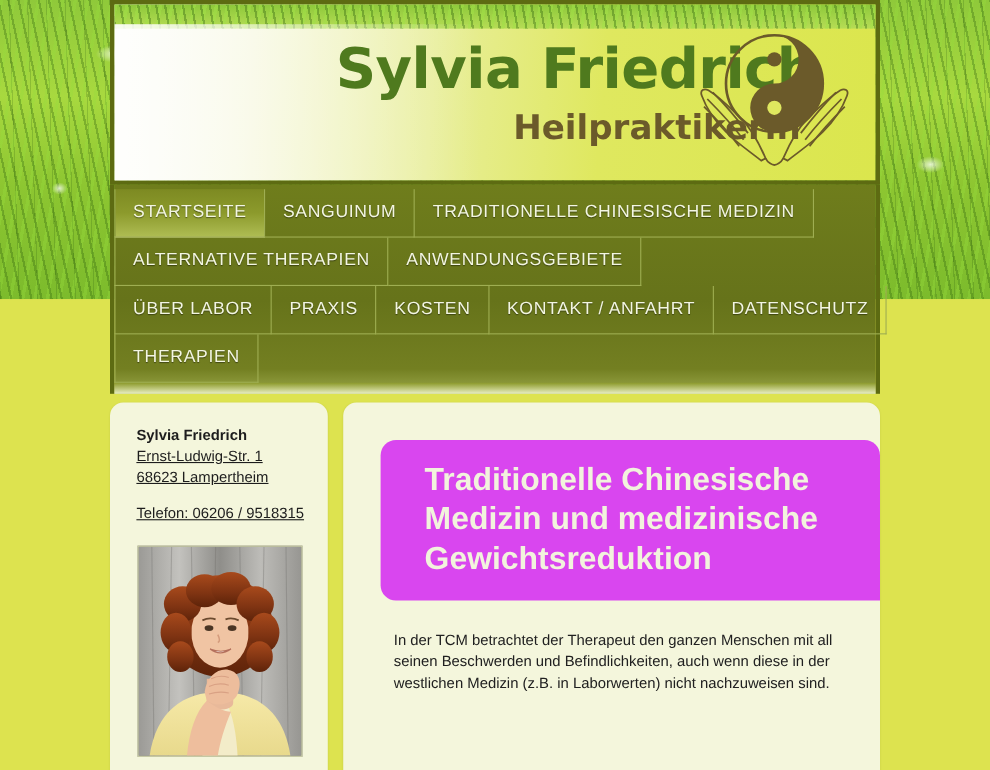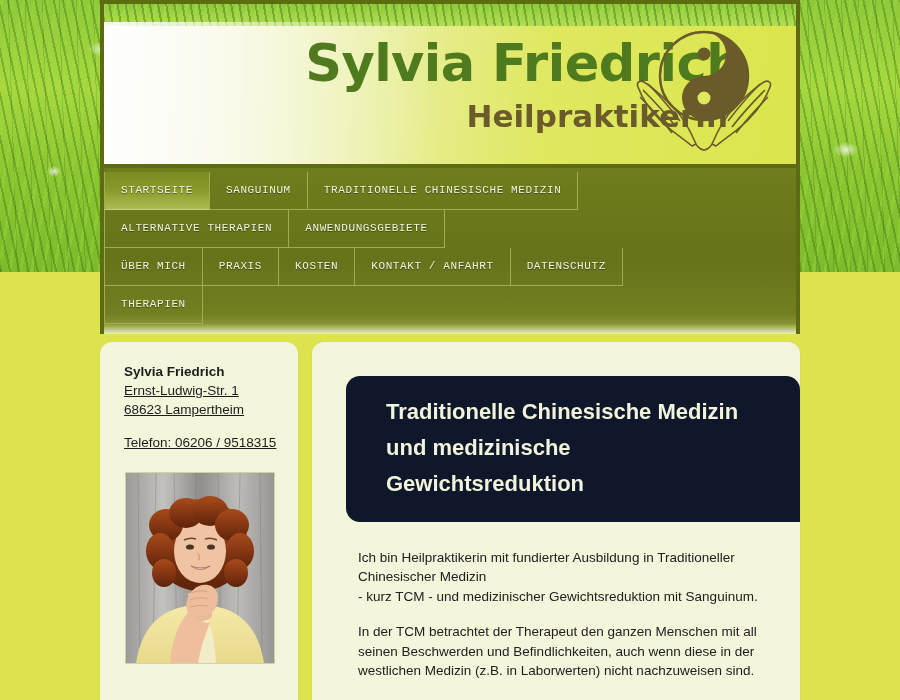--- a/index.html
+++ b/index.html
@@ -79,27 +79,27 @@
     position:relative;width:700px;
     background:linear-gradient(180deg,#6f7d1c 0%,#66731a 55%,#737f21 88%,#9aa84a 100%);
     border-left:4px solid #5d6b12;border-right:4px solid #5d6b12;
     box-sizing:border-box;
     padding:4px 0 0 0;
   }
   .nav-row{display:flex;flex-wrap:nowrap;}
   .nav-item{
     position:relative;
     color:#f3f6e2;
-    font-size:11px;
+    font-size:16px;
     letter-spacing:.6px;
     padding:12px 16px 13px 16px;
     white-space:nowrap;
     border-right:1px solid #9fae52;
     border-bottom:1px solid #9fae52;
-    font-family:Liberation Mono, monospace;
+    font-family:Liberation Sans, sans-serif;
     text-shadow:0 1px 1px rgba(0,0,0,.45);
     cursor:pointer;
   }
   .nav-item.first{border-left:1px solid #9fae52;}
   .nav-item.active{
     background:linear-gradient(180deg,#7d8a22 0%,#8c9a2c 50%,#aebc53 100%);
     border-bottom:1px solid #c4d07a;
   }
   #nav-bottom-fade{height:10px;background:linear-gradient(180deg,#8c9a2c,#e9efc2);}
 
@@ -126,26 +126,26 @@
     margin-top:20px;margin-left:1px;
     width:148px;height:190px;
     border:1px solid #cfd3a6;
     overflow:hidden;
     background:#8a8a8a;
   }
 
   
   #main-inner{padding:34px 0 0 0;}
   #title-banner{
-    background:#0f172a;
+    background:#d946ef;
     color:#f2f3dd;
     border-radius:14px 14px 0 14px;
     margin-left:34px;
     padding:18px 26px 20px 40px;
-    font-size:22px;
+    font-size:29px;
     font-weight:bold;
     line-height:36px;
     box-sizing:border-box;
   }
   #main-text{
     padding:26px 30px 0 46px;
     font-size:13.5px;
     color:#202020;
     line-height:19.4px;
   }
@@ -193,21 +193,21 @@
     <div class="nav-row">
       <div class="nav-item first active">STARTSEITE</div>
       <div class="nav-item">SANGUINUM</div>
       <div class="nav-item">TRADITIONELLE CHINESISCHE MEDIZIN</div>
     </div>
     <div class="nav-row">
       <div class="nav-item first">ALTERNATIVE THERAPIEN</div>
       <div class="nav-item">ANWENDUNGSGEBIETE</div>
     </div>
     <div class="nav-row">
-      <div class="nav-item first">ÜBER MICH</div>
+      <div class="nav-item first">ÜBER LABOR</div>
       <div class="nav-item">PRAXIS</div>
       <div class="nav-item">KOSTEN</div>
       <div class="nav-item">KONTAKT / ANFAHRT</div>
       <div class="nav-item">DATENSCHUTZ</div>
     </div>
     <div class="nav-row">
       <div class="nav-item first">THERAPIEN</div>
     </div>
     <div id="nav-bottom-fade"></div>
   </div>
@@ -292,20 +292,19 @@
 
           <path d="M44 190 C46 168 52 150 62 140 C70 146 78 150 84 150 C78 164 74 178 72 190 Z" fill="#eebe9d"></path>
         </svg>
       </div>
     </div>
 
     <div id="main" class="panel">
       <div id="main-inner">
         <div id="title-banner">Traditionelle Chinesische Medizin und medizinische Gewichtsreduktion</div>
         <div id="main-text">
-          <p>Ich bin Heilpraktikerin mit fundierter Ausbildung in Traditioneller Chinesischer Medizin<br>- kurz TCM - und medizinischer Gewichtsreduktion mit Sanguinum.</p>
           <p>In der TCM betrachtet der Therapeut den ganzen Menschen mit all seinen Beschwerden und Befindlichkeiten, auch wenn diese in der westlichen Medizin (z.B. in Laborwerten) nicht nachzuweisen sind.</p>
         </div>
       </div>
     </div>
 
   </div>
 </div>
 
 </body></html>

